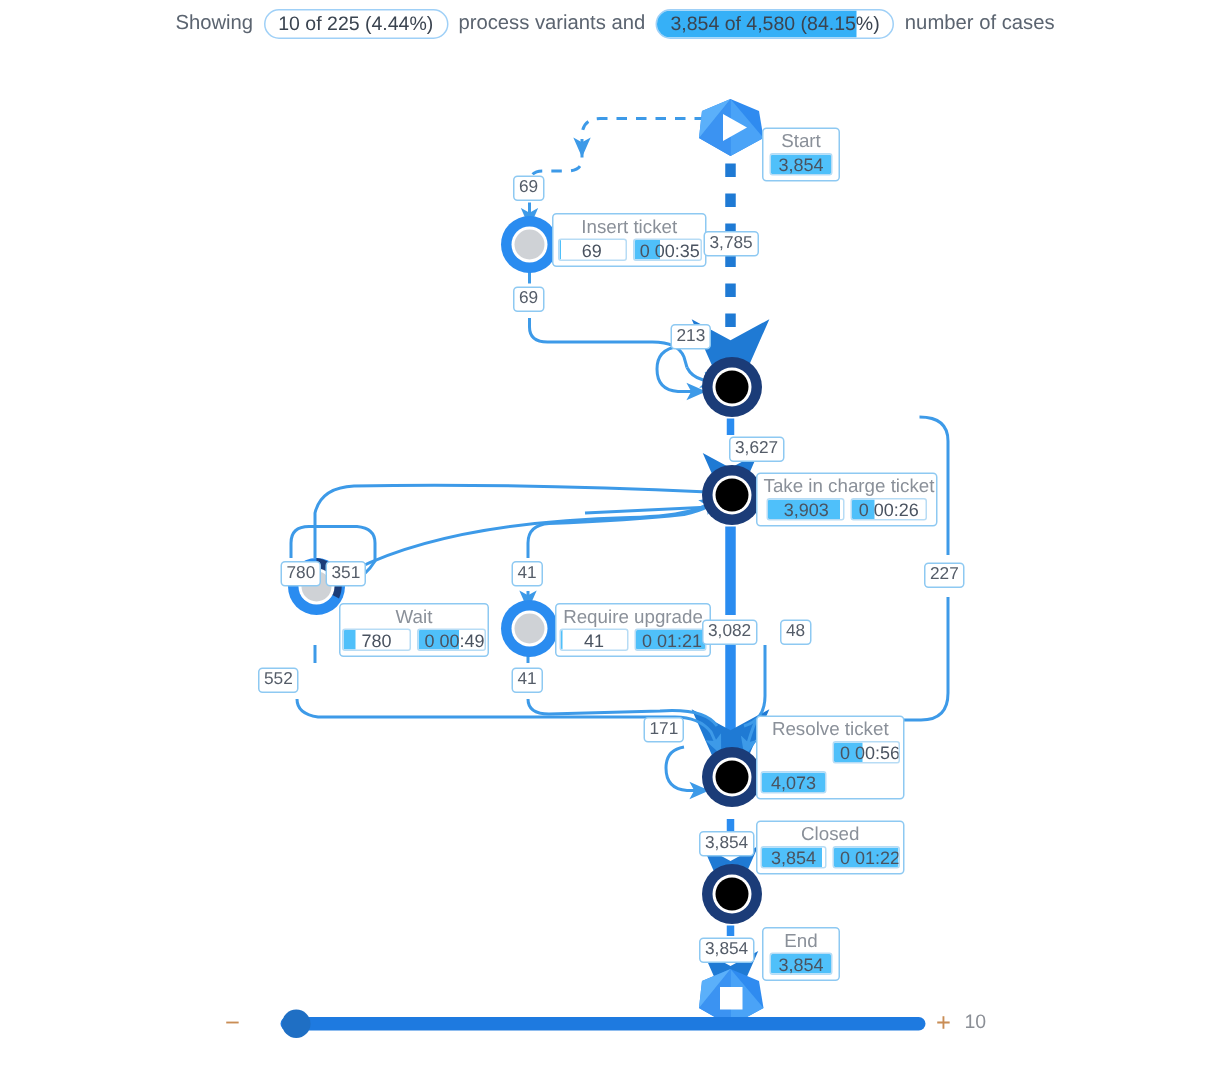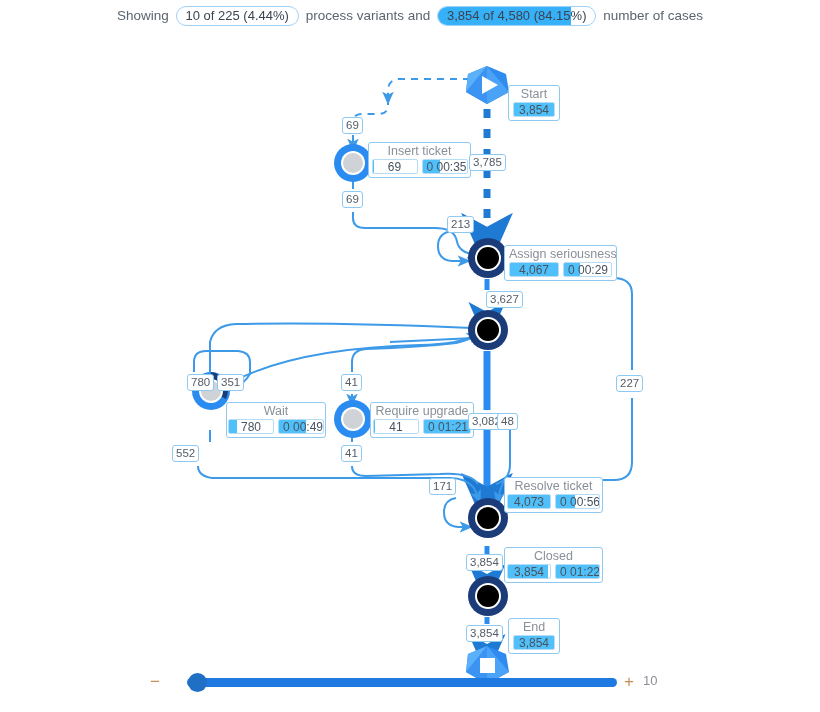--- a/index.html
+++ b/index.html
@@ -239,38 +239,38 @@
         <span class="mtext">0 00:35</span>
       </div>
     </div>
   </div>
 
   <div class="nodewrap" style="left:468px;top:206px;width:40px;height:40px;">
     <div class="ring" style="left:0;top:0;width:40px;height:40px;background:#1b3c78;"></div>
     <div class="ring" style="left:7px;top:7px;width:26px;height:26px;background:#ffffff;"></div>
     <div class="ring" style="left:9px;top:9px;width:22px;height:22px;background:#000000;"></div>
   </div>
-  <div class="card" style="left:504px;top:213px;width:113px;">
-    <div class="title">Assign seriousness</div>
-    <div class="metrics">
-      <div class="mbox" style="min-width:50px;">
-        <span class="mfill" style="width: 100%;"></span>
-        <span class="mtext">4,067</span>
-      </div>
-      <div class="mbox" style="min-width:48px;">
-        <span class="mfill" style="width: 33%;"></span>
-        <span class="mtext">0 00:29</span>
-      </div>
-    </div>
-  </div>
 
   <div class="nodewrap" style="left:468px;top:278px;width:40px;height:40px;">
     <div class="ring" style="left:0;top:0;width:40px;height:40px;background:#1b3c78;"></div>
     <div class="ring" style="left:7px;top:7px;width:26px;height:26px;background:#ffffff;"></div>
     <div class="ring" style="left:9px;top:9px;width:22px;height:22px;background:#000000;"></div>
+  </div>
+  <div class="card" style="left:504px;top:283px;width:121px;">
+    <div class="title">Take in charge ticket</div>
+    <div class="metrics">
+      <div class="mbox" style="min-width:52px;">
+        <span class="mfill" style="width: 96%;"></span>
+        <span class="mtext">3,903</span>
+      </div>
+      <div class="mbox" style="min-width:50px;">
+        <span class="mfill" style="width: 30%;"></span>
+        <span class="mtext">0 00:26</span>
+      </div>
+    </div>
   </div>
 
   <div class="nodewrap" style="left:192px;top:340px;width:38px;height:38px;">
     <svg width="38" height="38" style="position:absolute;left:0;top:0;">
       <circle cx="19" cy="19" r="19" fill="#2a8cf0"></circle>
       <path d="M19,0 A19,19 0 0,1 34,27 L19,19 Z" fill="#1b3c78"></path>
       <circle cx="19" cy="19" r="12" fill="#ffffff"></circle>
       <circle cx="19" cy="19" r="10" fill="#cfd2d6"></circle>
     </svg>
   </div>
@@ -308,21 +308,21 @@
   </div>
 
   <div class="nodewrap" style="left:468px;top:466px;width:40px;height:40px;">
     <div class="ring" style="left:0;top:0;width:40px;height:40px;background:#1b3c78;"></div>
     <div class="ring" style="left:7px;top:7px;width:26px;height:26px;background:#ffffff;"></div>
     <div class="ring" style="left:9px;top:9px;width:22px;height:22px;background:#000000;"></div>
   </div>
   <div class="card" style="left:504px;top:445px;width:99px;">
     <div class="title">Resolve ticket</div>
     <div class="metrics">
-      <div class="mbox" style="min-width:44px;">
+      <div class="mbox" style="min-width:44px;margin-top:20px;">
         <span class="mfill" style="width: 100%;"></span>
         <span class="mtext">4,073</span>
       </div>
       <div class="mbox" style="min-width:45px;">
         <span class="mfill" style="width: 44%;"></span>
         <span class="mtext">0 00:56</span>
       </div>
     </div>
   </div>
 
@@ -366,21 +366,21 @@
 
   <div class="ebadge" style="left:342px;top:85px;">69</div>
   <div class="ebadge" style="left:342px;top:159px;">69</div>
   <div class="ebadge" style="left:469px;top:122px;">3,785</div>
   <div class="ebadge" style="left:447px;top:184px;">213</div>
   <div class="ebadge" style="left:486px;top:259px;">3,627</div>
   <div class="ebadge" style="left:187px;top:342px;">780</div>
   <div class="ebadge" style="left:217px;top:342px;">351</div>
   <div class="ebadge" style="left:341px;top:342px;">41</div>
   <div class="ebadge" style="left:468px;top:381px;">3,082</div>
-  <div class="ebadge" style="left:497px;top:381px;">48</div>
+  <div class="ebadge" style="left:520px;top:381px;">48</div>
   <div class="ebadge" style="left:616px;top:343px;">227</div>
   <div class="ebadge" style="left:172px;top:413px;">552</div>
   <div class="ebadge" style="left:341px;top:413px;">41</div>
   <div class="ebadge" style="left:429px;top:446px;">171</div>
   <div class="ebadge" style="left:466px;top:522px;">3,854</div>
   <div class="ebadge" style="left:466px;top:593px;">3,854</div>
 </div>
 
 <div id="bottombar">
 

